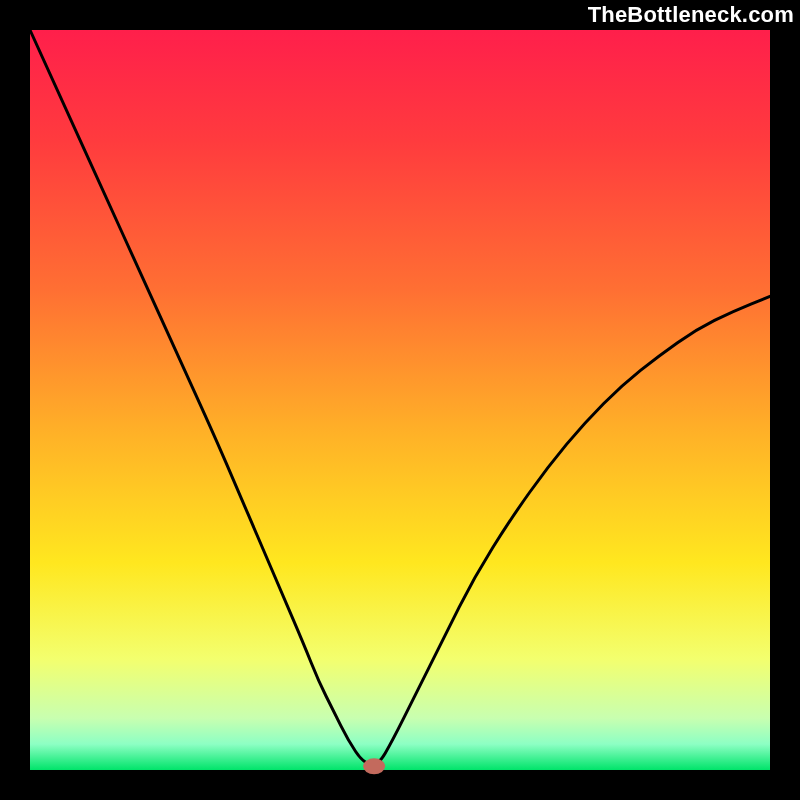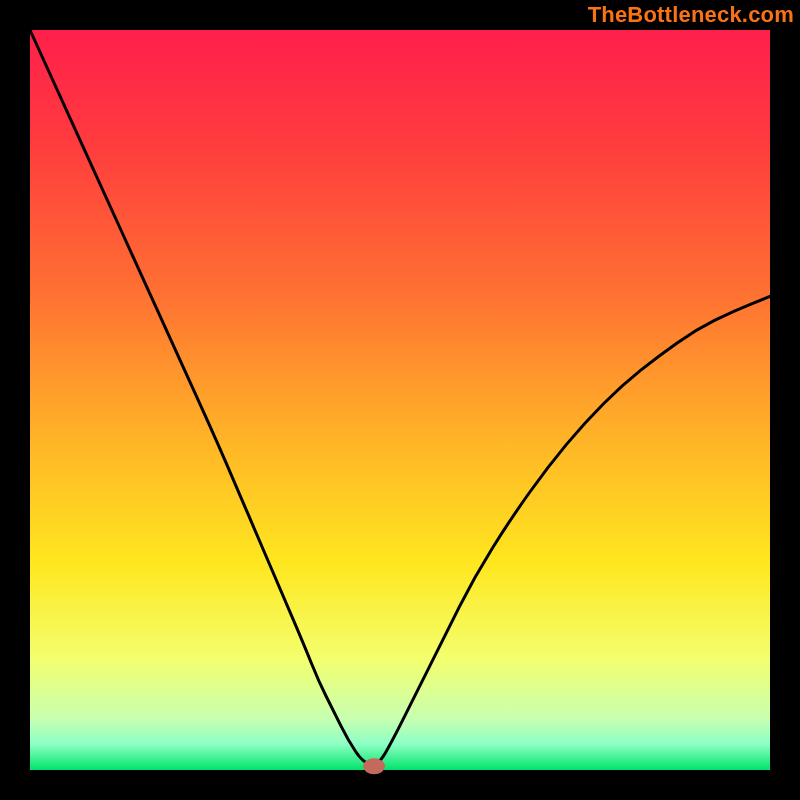--- a/index.html
+++ b/index.html
@@ -14,21 +14,21 @@
   .frame {
     position: relative;
     width: 800px;
     height: 800px;
     background: #000;
   }
   .watermark {
     position: absolute;
     top: 2px;
     right: 6px;
-    color: #f97316;
+    color: #ffffff;
     font-size: 22px;
     font-weight: 600;
     letter-spacing: 0.2px;
     z-index: 10;
   }
   svg {
     position: absolute;
     top: 0;
     left: 0;
   }

